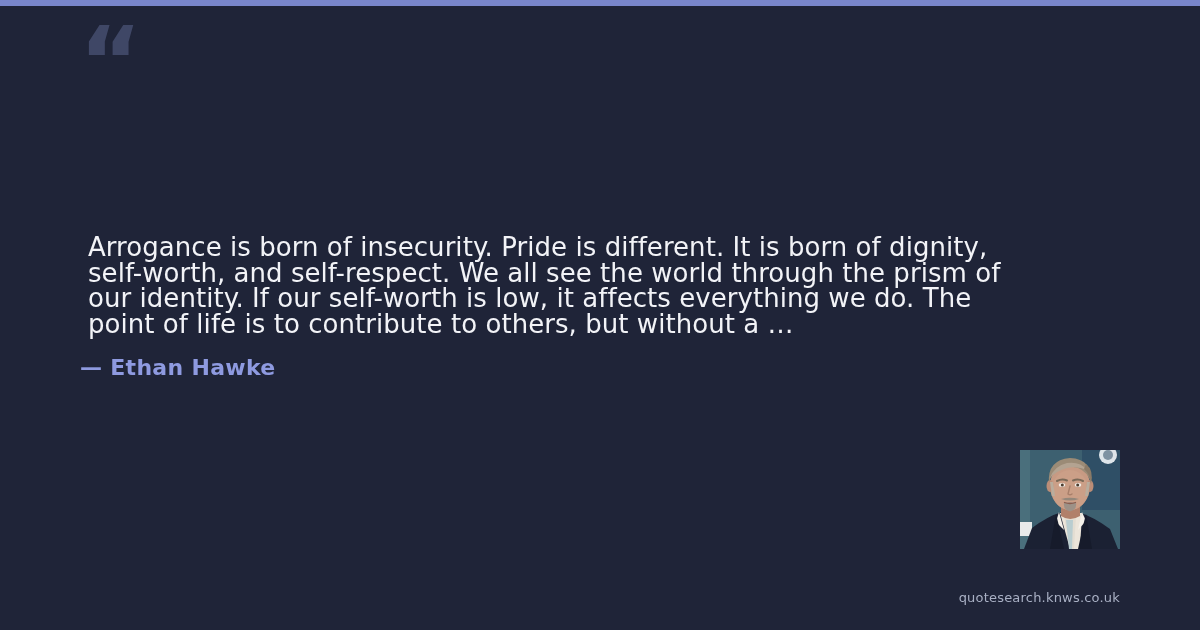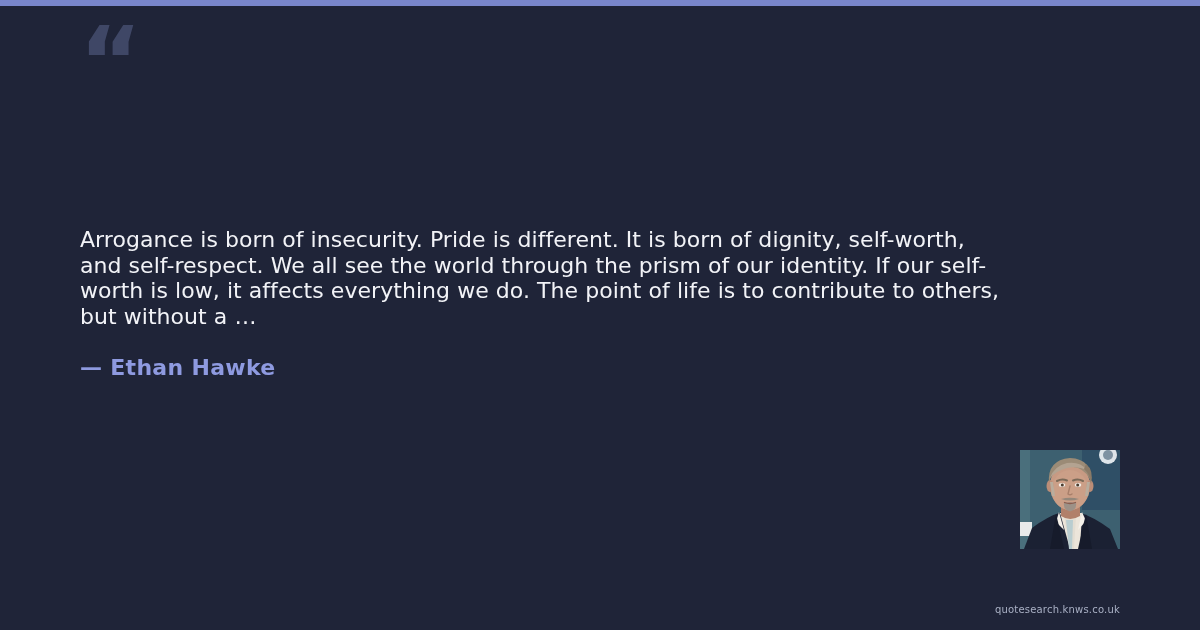--- a/index.html
+++ b/index.html
@@ -41,23 +41,23 @@
     letter-spacing: -2px;
     user-select: none;
   }
   .quote-body {
     position: absolute;
     left: 80px;
     top: 227px;
     width: 930px;
   }
   .quote-text {
-    margin: 0;
+    margin: 8px;
     font-family: "DejaVu Sans", sans-serif;
-    font-size: 22px;
+    font-size: 26px;
     line-height: 25.6px;
     color: #f2f3f7;
     font-weight: 400;
     letter-spacing: 0.05px;
   }
   .attribution {
     position: absolute;
     left: 80px;
     top: 355px;
     font-family: "DejaVu Sans", sans-serif;
@@ -77,25 +77,24 @@
     background: #3d6070;
   }
   .portrait svg {
     display: block;
   }
   .site-url {
     position: absolute;
     right: 80px;
     top: 590px;
     font-family: "DejaVu Sans", sans-serif;
-    font-size: 10px;
+    font-size: 13px;
     color: #a9b0c4;
     letter-spacing: 0.2px;
     white-space: nowrap;
-    margin-top: 14px;
   }
 </style>
 </head>
 <body>
 
 <div class="card">
 
   <div class="top-accent-bar"></div>
 
   <div class="quote-mark">“</div>

